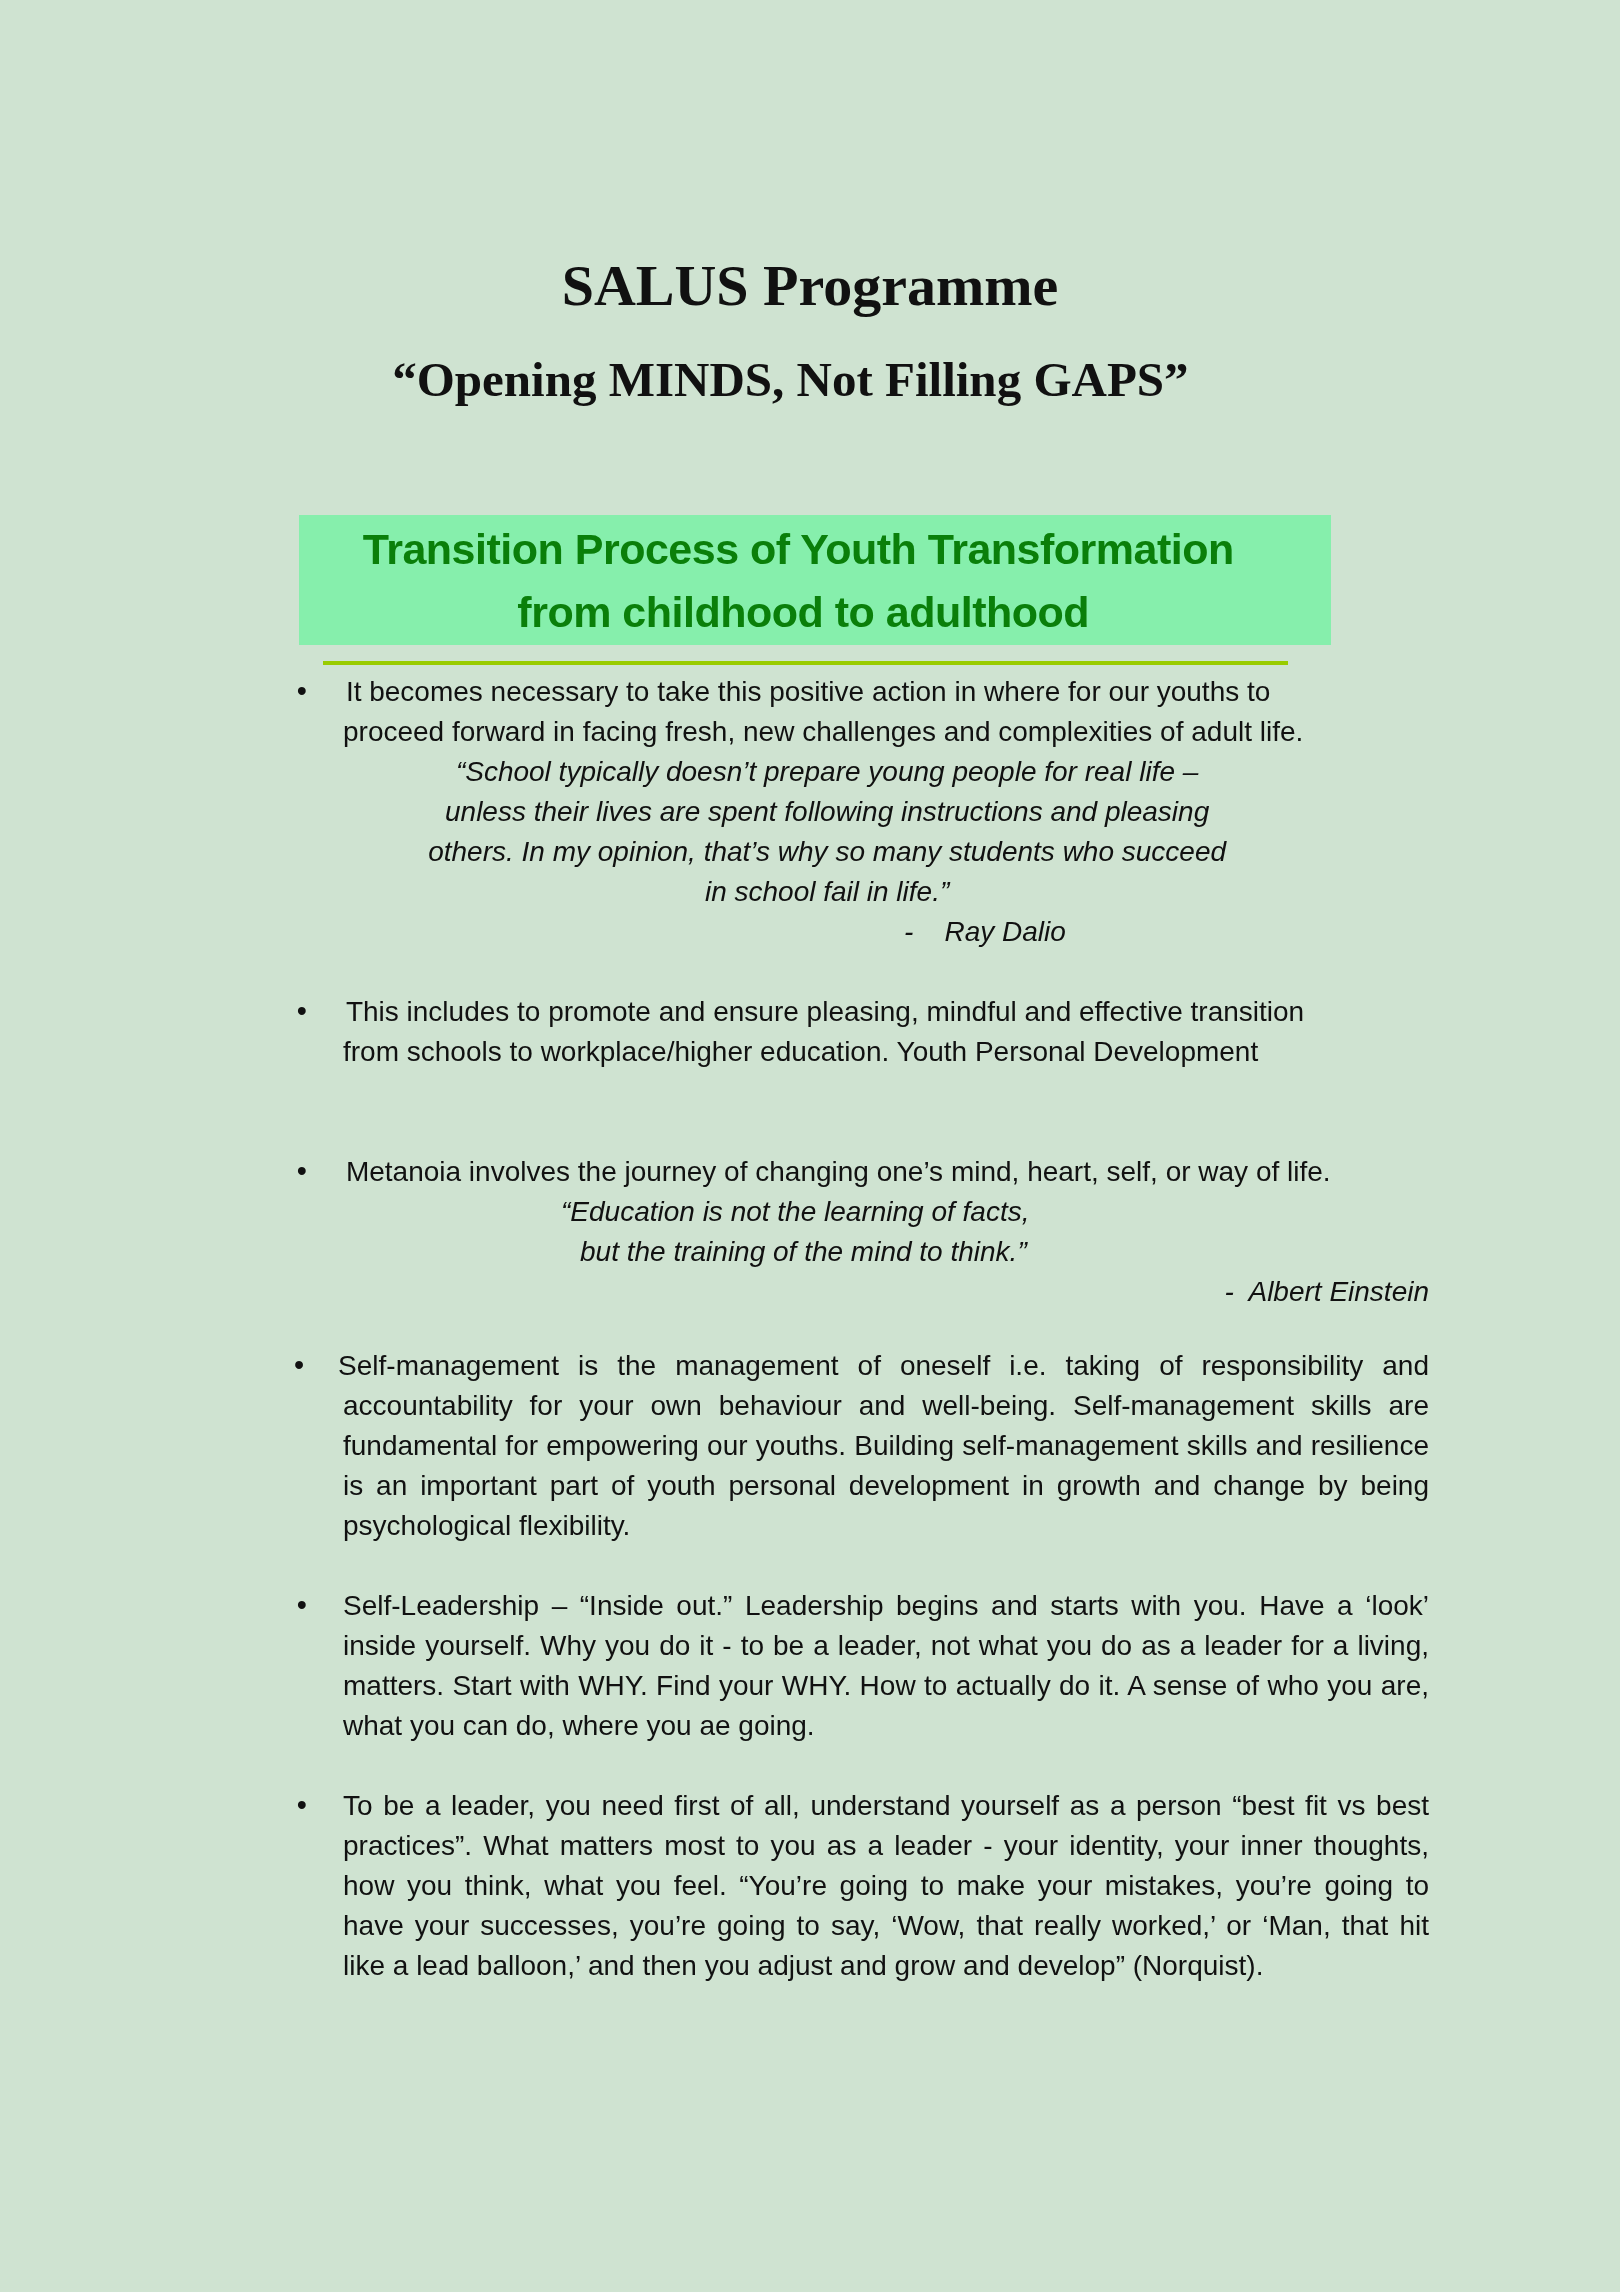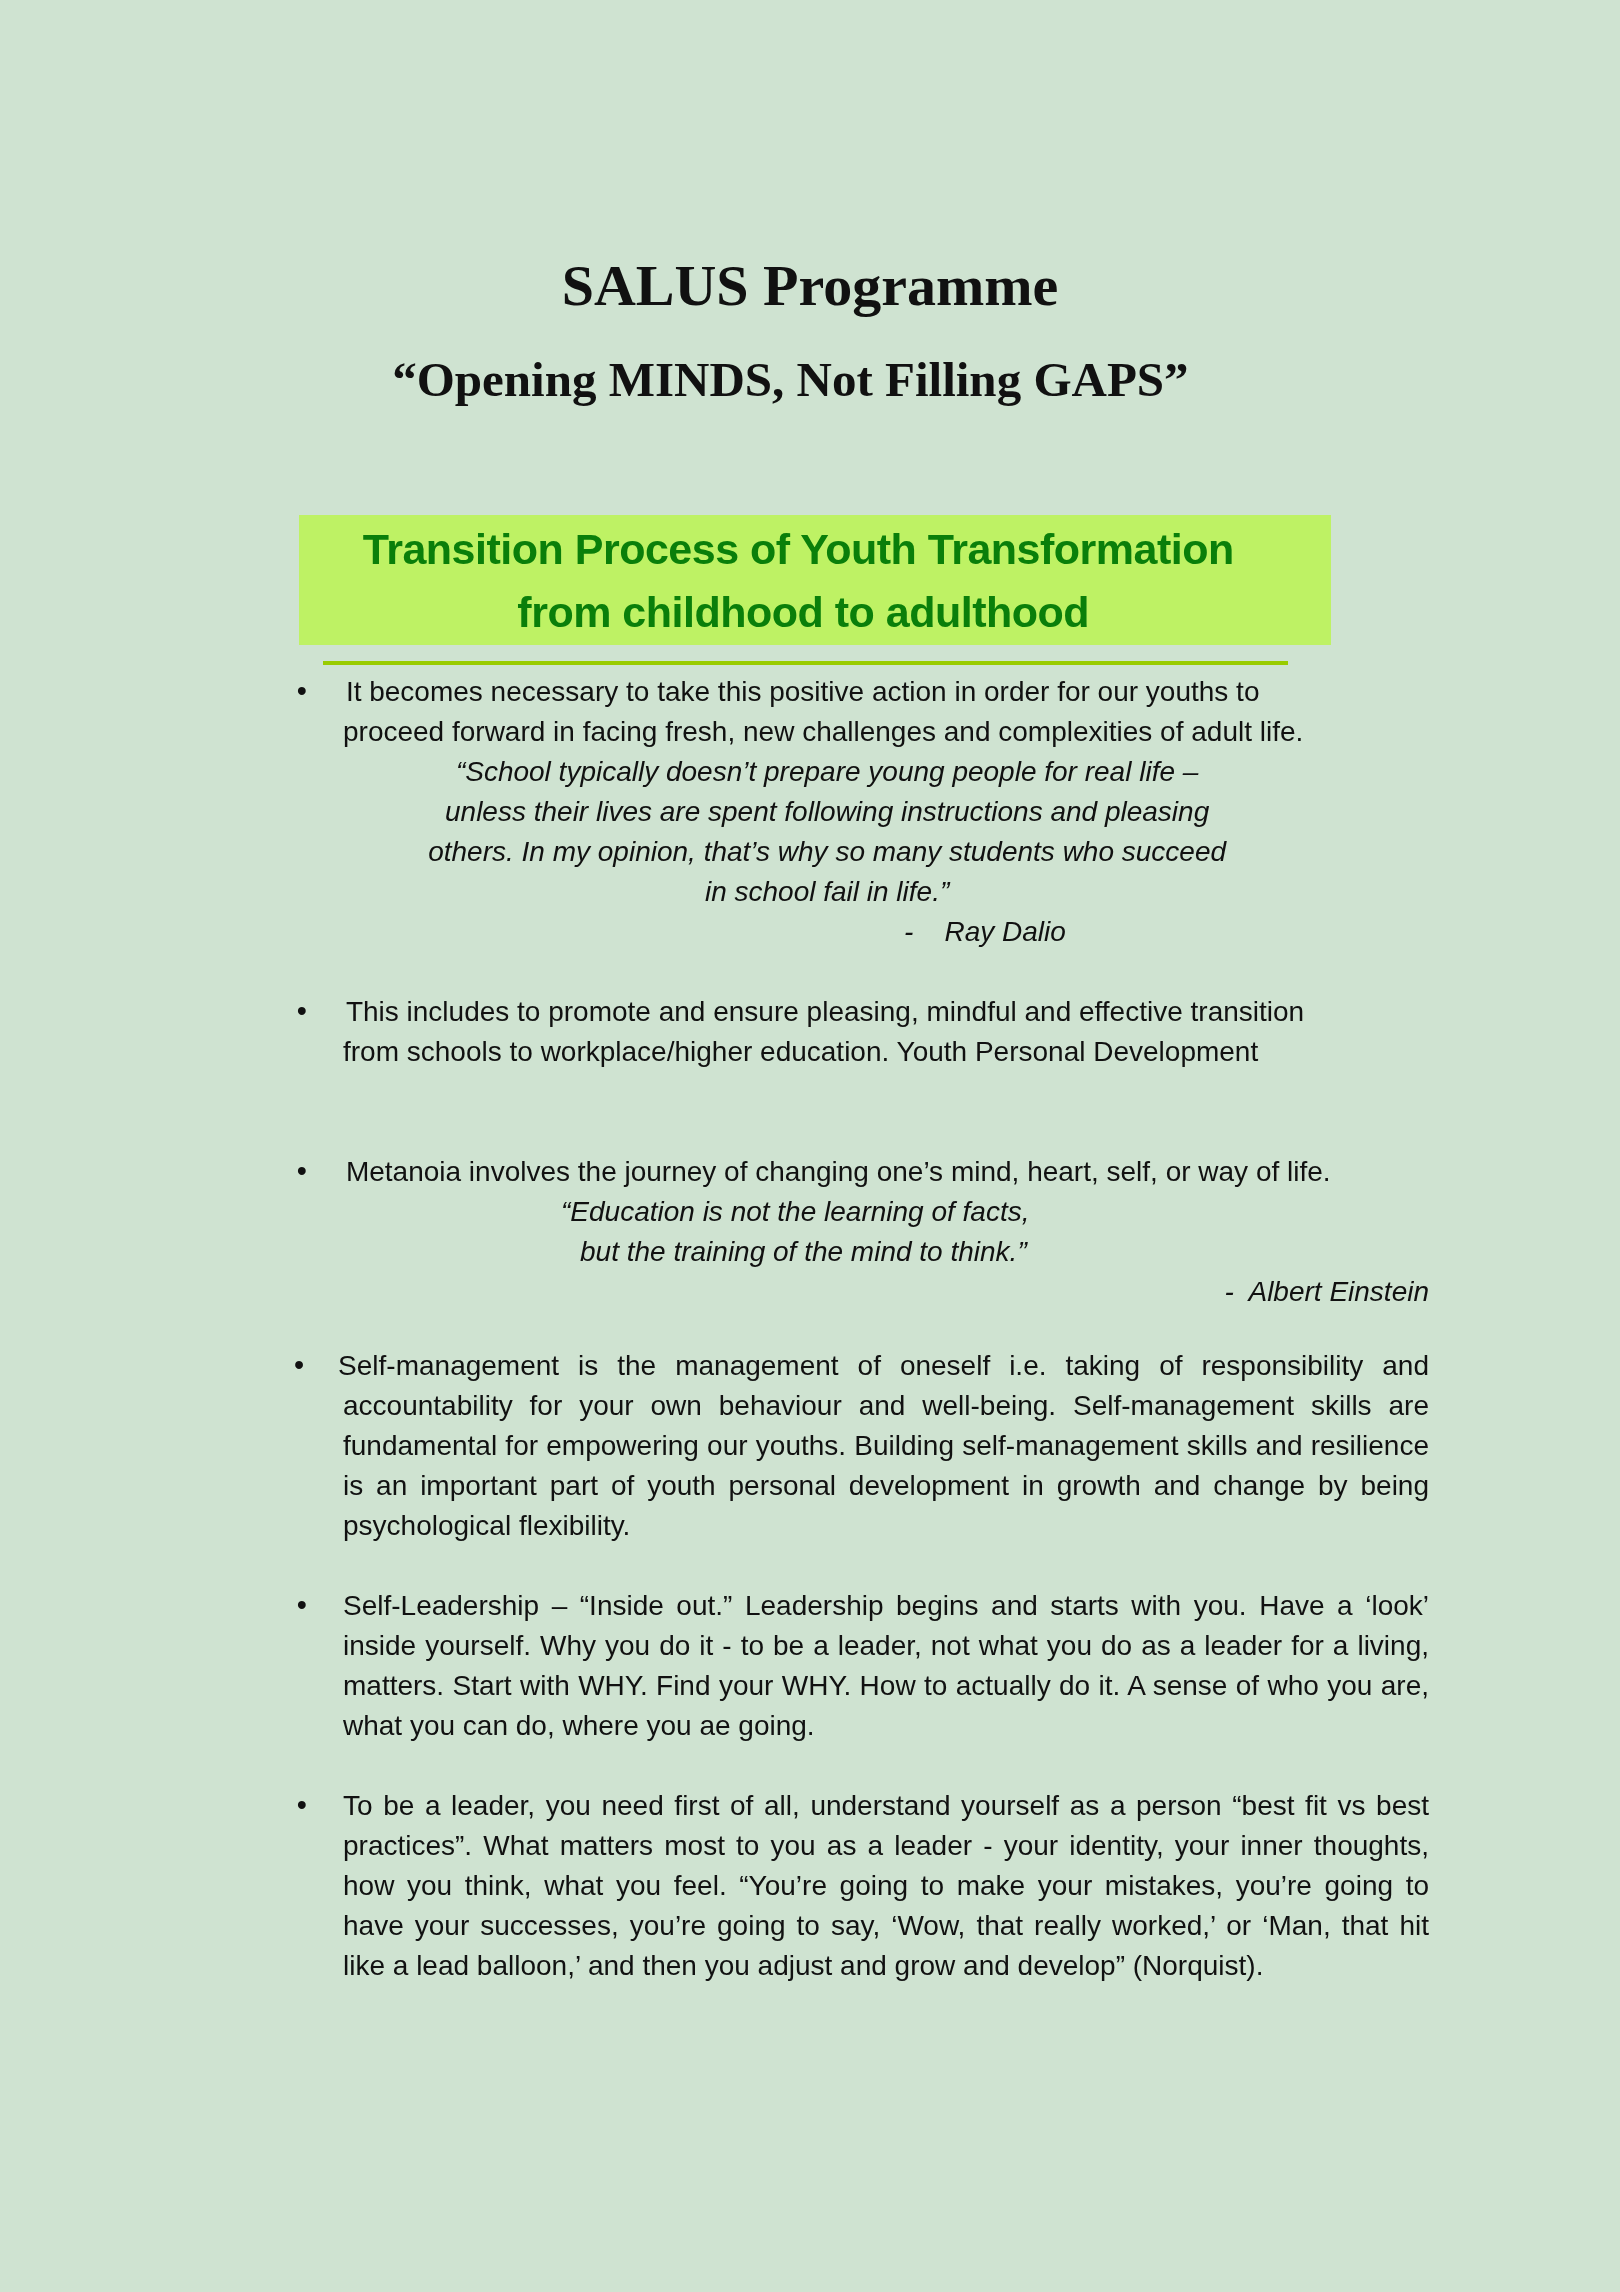--- a/index.html
+++ b/index.html
@@ -36,21 +36,21 @@
     margin: 0;
     padding-left: 0;
     transform: translateX(-19.6px);
   }
   .heading-box {
     position: absolute;
     top: 515px;
     left: 299px;
     width: 1032px;
     height: 130px;
-    background: #bef264;
+    background: #86efac;
   }
   .heading-box h2 {
     margin: 0;
     font-family: "Liberation Sans", sans-serif;
     font-weight: bold;
     color: #0a7f0a;
     font-size: 43px;
     line-height: 63px;
     text-align: center;
     letter-spacing: -0.5px;
@@ -115,21 +115,21 @@
     <span class="l1">Transition Process of Youth Transformation</span>
     <span class="l2">from childhood to adulthood</span>
   </h2>
 </div>
 <div class="rule"></div>
 
 <div class="content">
 
   <div class="item" style="top:0px;">
     <span class="bullet" style="left:-51px;">•</span>
-    <p class="para" style="padding-left:2.9px;">It becomes necessary to take this positive action in order for our youths to</p>
+    <p class="para" style="padding-left:2.9px;">It becomes necessary to take this positive action in where for our youths to</p>
     <p class="para">proceed forward in facing fresh, new challenges and complexities of adult life.</p>
     <div style="width:980px; margin-left:-5.9px;">
       <p class="quote">“School typically doesn’t prepare young people for real life –</p>
       <p class="quote">unless their lives are spent following instructions and pleasing</p>
       <p class="quote">others. In my opinion, that’s why so many students who succeed</p>
       <p class="quote">in school fail in life.”</p>
     </div>
     <p class="attrib" style="padding-left:561px; white-space:pre;">-    Ray Dalio</p>
   </div>
 

